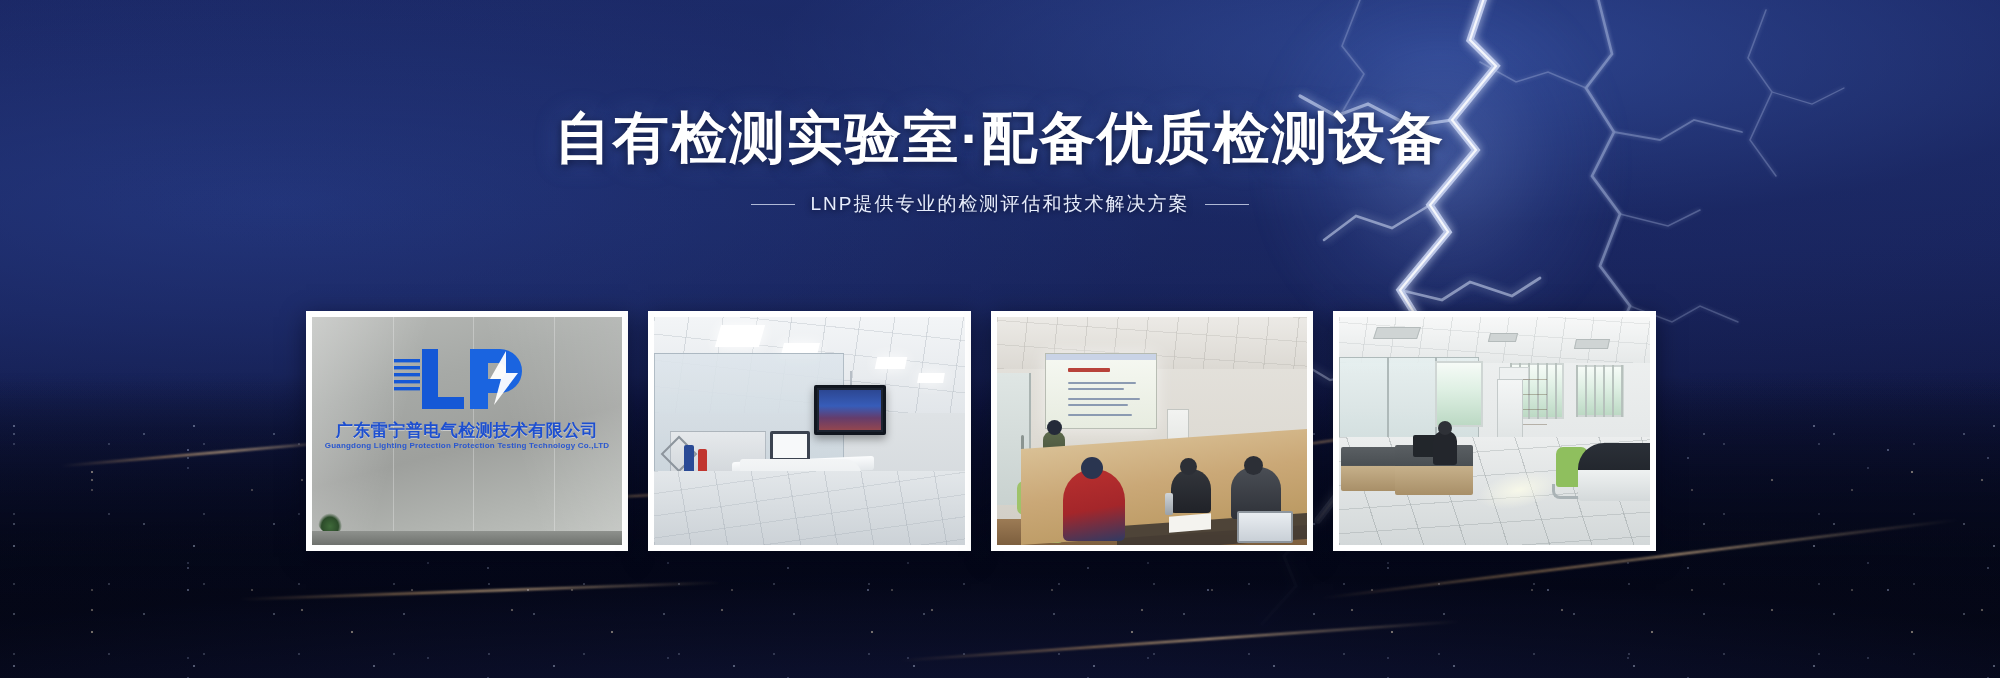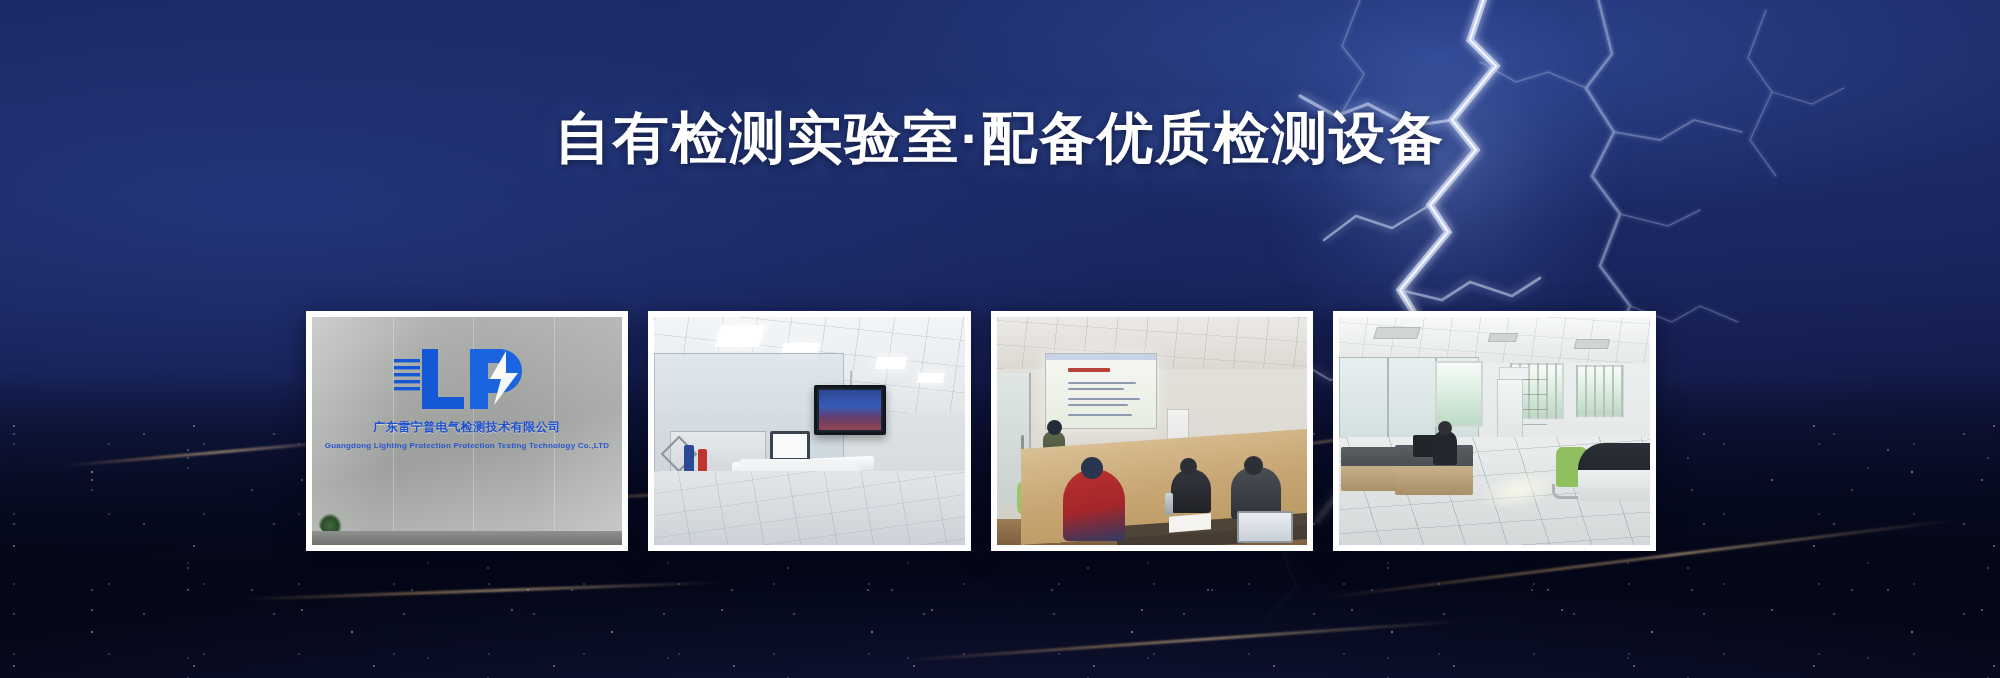--- a/index.html
+++ b/index.html
@@ -103,21 +103,21 @@
     background:
       linear-gradient(105deg, rgba(255,255,255,.30) 0%, rgba(255,255,255,0) 32%),
       linear-gradient(255deg, rgba(255,255,255,.18) 0%, rgba(255,255,255,0) 38%);
   }
   .p1 .seam { position:absolute; top:0; bottom:0; width:1px; background:rgba(255,255,255,.28); }
   .p1 .logo-mark {
     position:absolute; left:78px; top:28px; width:150px; height:66px;
   }
   .p1 .name-cn {
     position:absolute; left:0; right:0; top:102px; text-align:center;
-    font-size:12px; font-weight:700; color:#1d4fd0; letter-spacing:.5px;
+    font-size:17px; font-weight:700; color:#1d4fd0; letter-spacing:.5px;
     text-shadow:0 1px 0 rgba(255,255,255,.45);
     white-space:nowrap;
   }
   .p1 .name-en {
     position:absolute; left:0; right:0; top:124px; text-align:center;
     font-size:8px; font-weight:700; color:#2a57cf; letter-spacing:.2px;
     white-space:nowrap;
   }
   .p1 .floor {
     position:absolute; left:0; right:0; bottom:0; height:14px;
@@ -370,20 +370,25 @@
     <div class="city-streak" style="left:60px;  bottom:224px; width:300px; transform:rotate(-5deg);"></div>
     <div class="city-streak" style="left:520px; bottom:186px; width:420px; transform:rotate(-3deg);"></div>
     <div class="city-streak" style="left:1140px;bottom:246px; width:520px; transform:rotate(-8deg);"></div>
     <div class="city-streak" style="left:1320px;bottom:118px; width:640px; transform:rotate(-7deg);"></div>
     <div class="city-streak" style="left:240px; bottom:86px;  width:480px; transform:rotate(-2deg);"></div>
     <div class="city-streak" style="left:900px; bottom:36px;  width:560px; transform:rotate(-4deg);"></div>
   </div>
 
   <div class="headline">
     <div class="title">自有检测实验室·配备优质检测设备</div>
+    <div class="sub-row">
+      <span class="sub-rule"></span>
+      <span class="subtitle">LNP提供专业的检测评估和技术解决方案</span>
+      <span class="sub-rule"></span>
+    </div>
   </div>
 
   <div class="strip">
 
     <div class="frame f1">
       <div class="photo p1">
         <div class="wall-sheen"></div>
         <div class="seam" style="left:26%;"></div>
         <div class="seam" style="left:52%;"></div>
         <div class="seam" style="left:78%;"></div>

